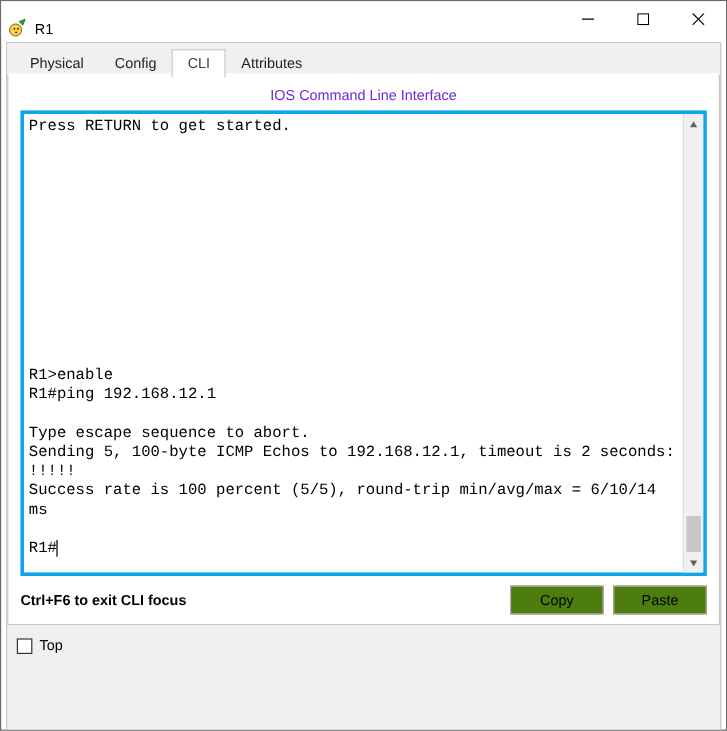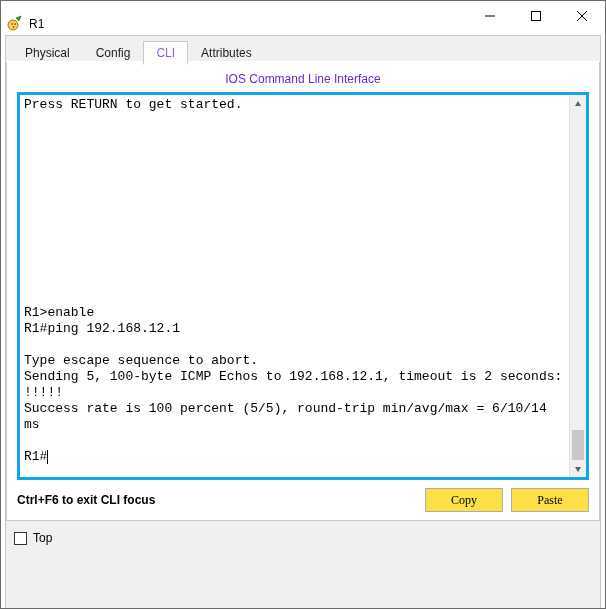--- a/index.html
+++ b/index.html
@@ -69,21 +69,21 @@
     border: 1px solid transparent;
     border-bottom: none;
     cursor: default;
     position: relative;
     top: 1px;
   }
   .tab.active {
     background: #ffffff;
     border: 1px solid #c8c8c8;
     border-bottom: 1px solid #ffffff;
-    color: #8b5cf6;
+    color: #404040;
   }
 
   .tab-body {
     background: #ffffff;
     border: 1px solid #c8c8c8;
     border-top: none;
     margin: 0 0 0 0;
     flex: 0 0 auto;
     padding: 10px 10px 8px 10px;
   }
@@ -145,26 +145,25 @@
   }
   .hint {
     font-size: 12px;
     color: #000;
     font-weight: bold;
   }
   .spacer { flex:1; }
   .btn {
     width: 78px;
     height: 24px;
-    background: #fde047;
+    background: #4d7c0f;
     border: 1px solid #adadad;
     font-size: 12px;
     display:flex;align-items:center;justify-content:center;
     margin-left: 8px;
-    font-family: Liberation Serif, serif;
   }
 
   .footer {
     padding: 10px 8px 6px 8px;
     display:flex;
     align-items:center;
   }
   .checkbox {
     width: 13px; height: 13px;
     border: 1px solid #333;

